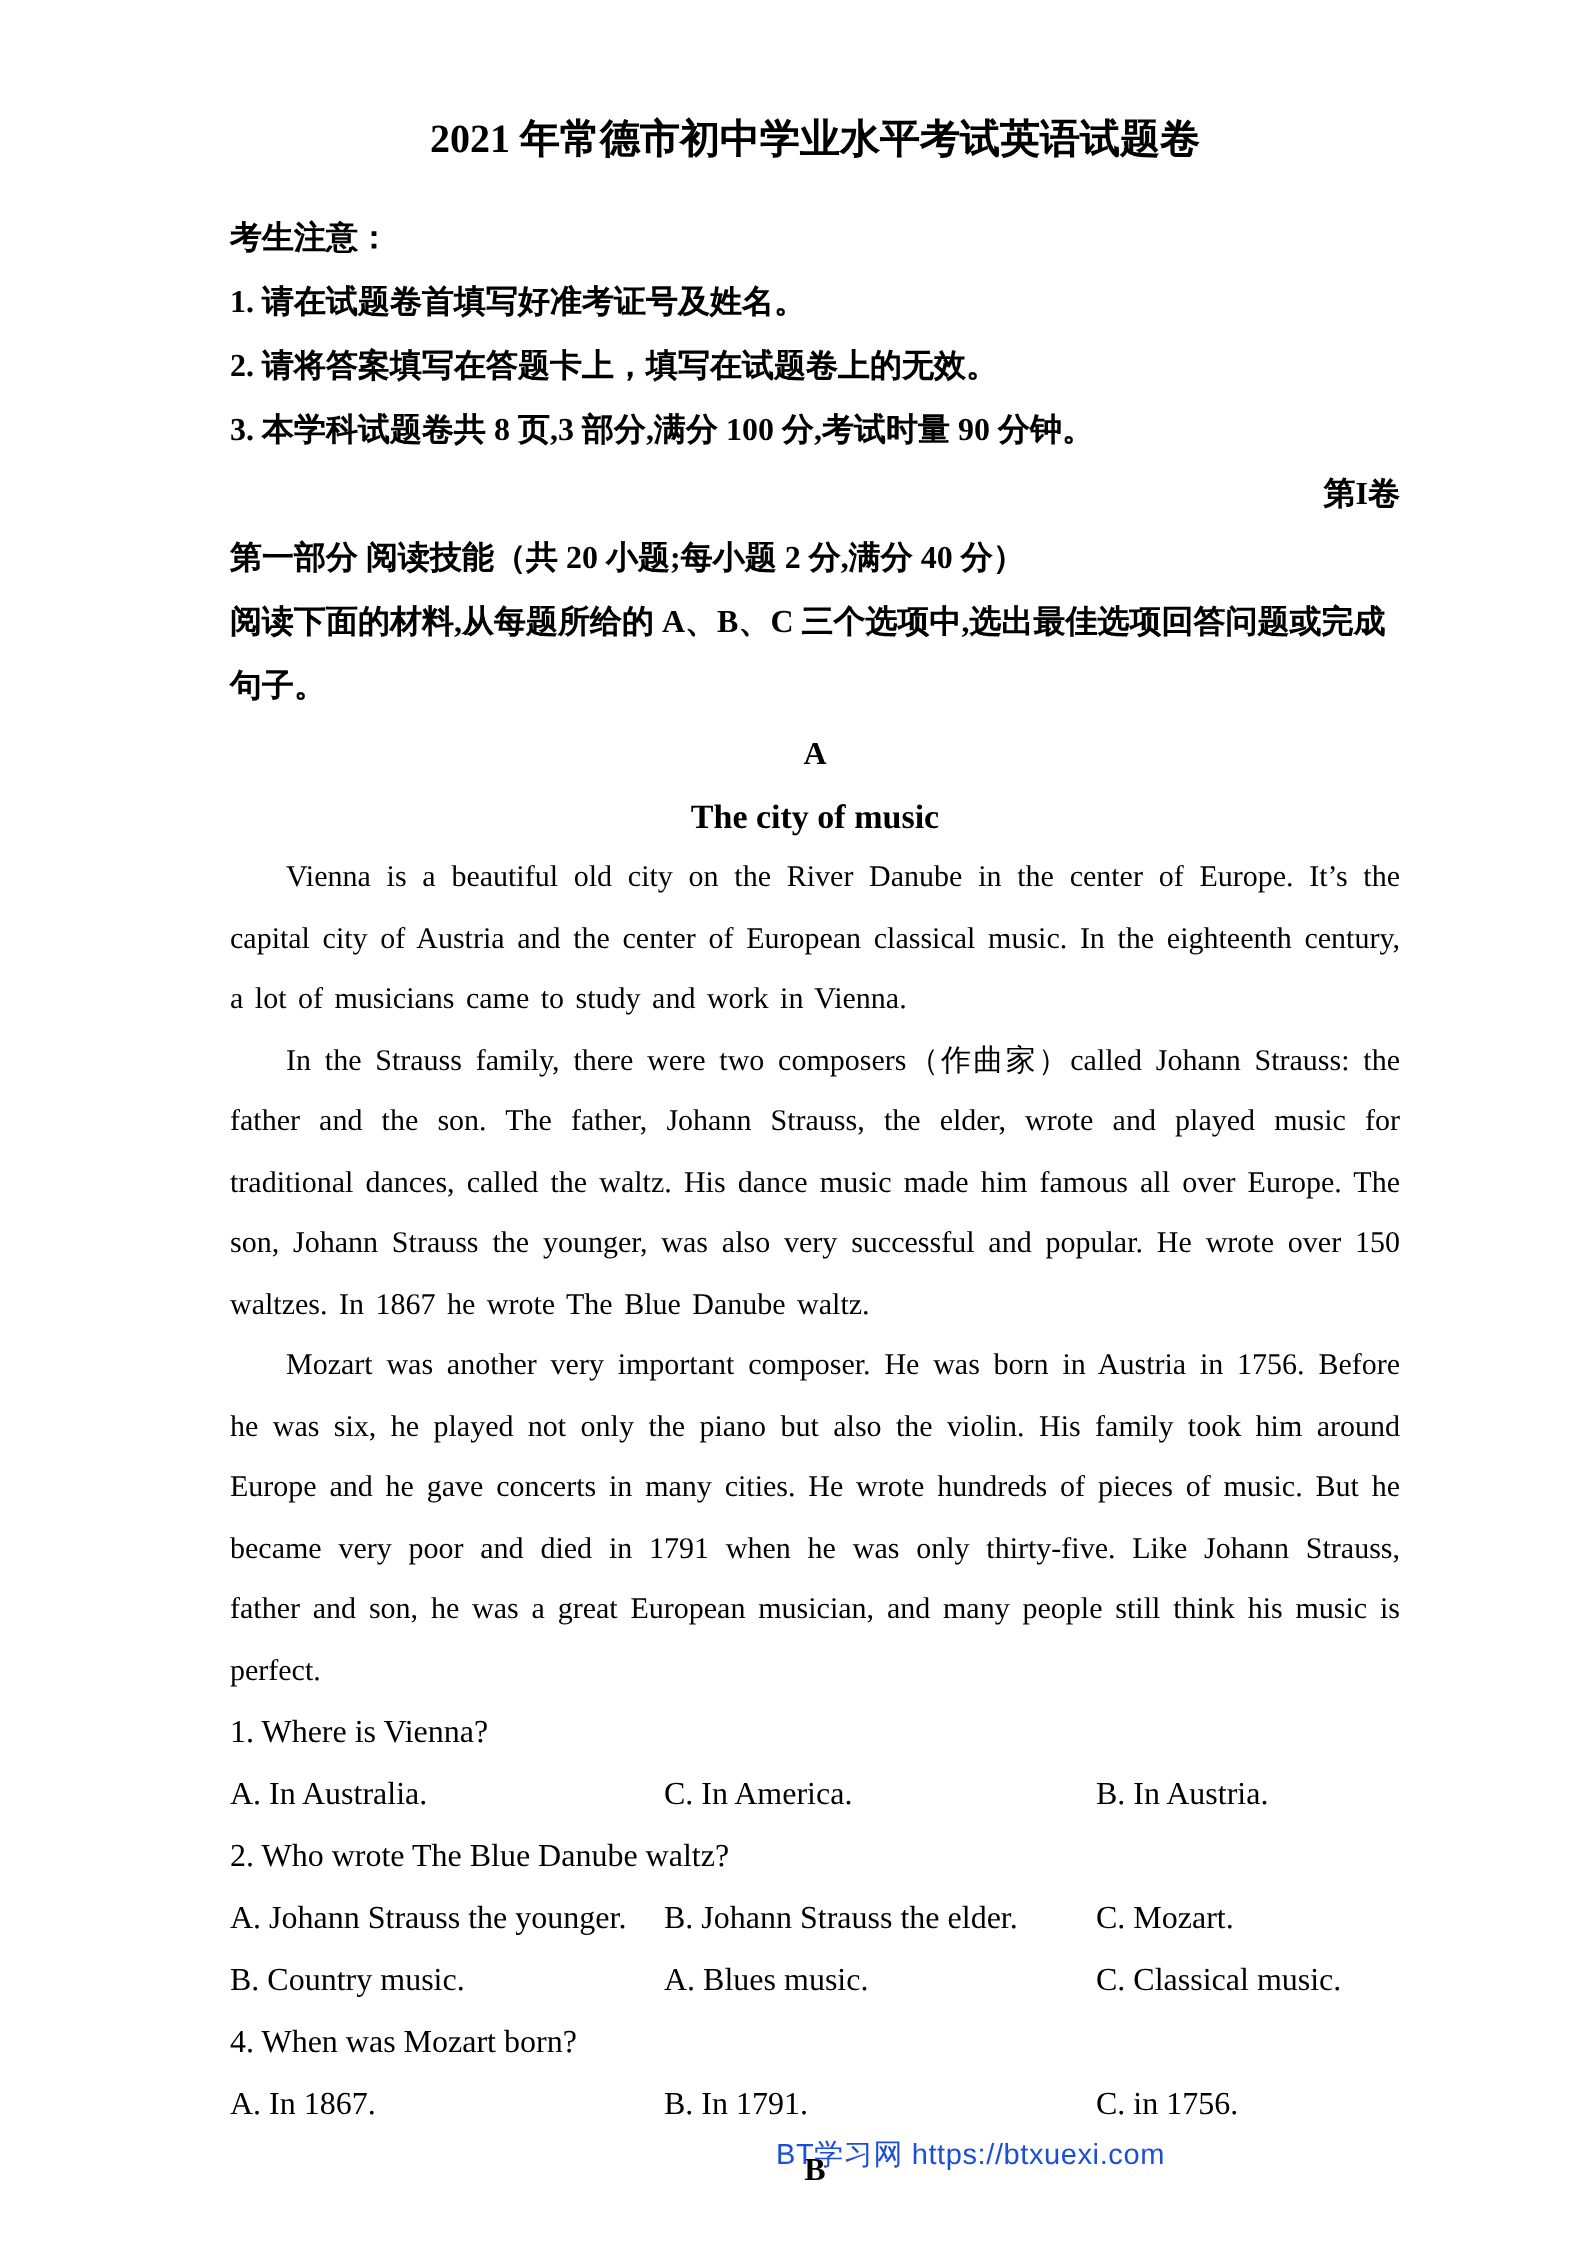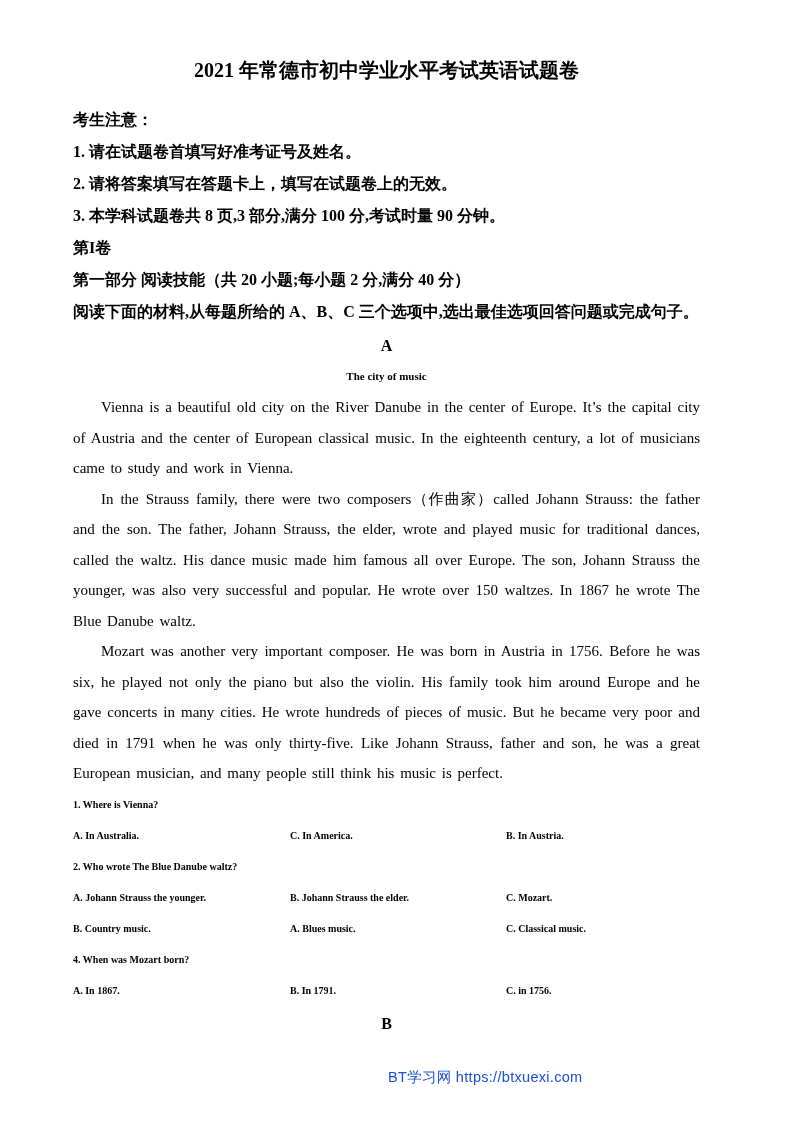--- a/index.html
+++ b/index.html
@@ -8,60 +8,59 @@
     width: 793px;
     height: 1122px;
     margin: 0 auto;
     position: relative;
     color: #000;
     font-family: "Liberation Serif", serif;
     overflow: hidden;
   }
   .page {
     padding: 56px 93px 0 73px;
+    margin-left: 42px;
   }
   .doc-title {
     text-align: center;
     font-size: 20px;
     font-weight: bold;
     line-height: 28px;
     margin-bottom: 20px;
     font-family: "Liberation Serif", serif;
   }
   .zh {
     font-weight: bold;
     font-size: 16px;
     line-height: 32px;
     font-family: "Liberation Serif", serif;
   }
-  .center { text-align: left; }
+  .center { text-align: right; }
   .en-head {
     font-weight: bold;
-    font-size: 11px;
+    font-size: 17px;
     line-height: 31px;
     text-align: center;
   }
   .para {
     font-size: 15px;
     line-height: 30.5px;
     text-align: justify;
     text-indent: 28px;
     word-spacing: 2px;
   }
   .q-stem {
-    font-size: 10px;
+    font-size: 16px;
     line-height: 31px;
-    font-weight: bold;
   }
   .q-options {
     display: grid;
     grid-template-columns: 217px 216px 1fr;
-    font-size: 10px;
+    font-size: 16px;
     line-height: 31px;
-    font-weight: bold;
   }
   .section-label {
     font-weight: bold;
     font-size: 16px;
     line-height: 31px;
     text-align: center;
     margin-top: 2px;
   }
   .watermark {
     position: absolute;

